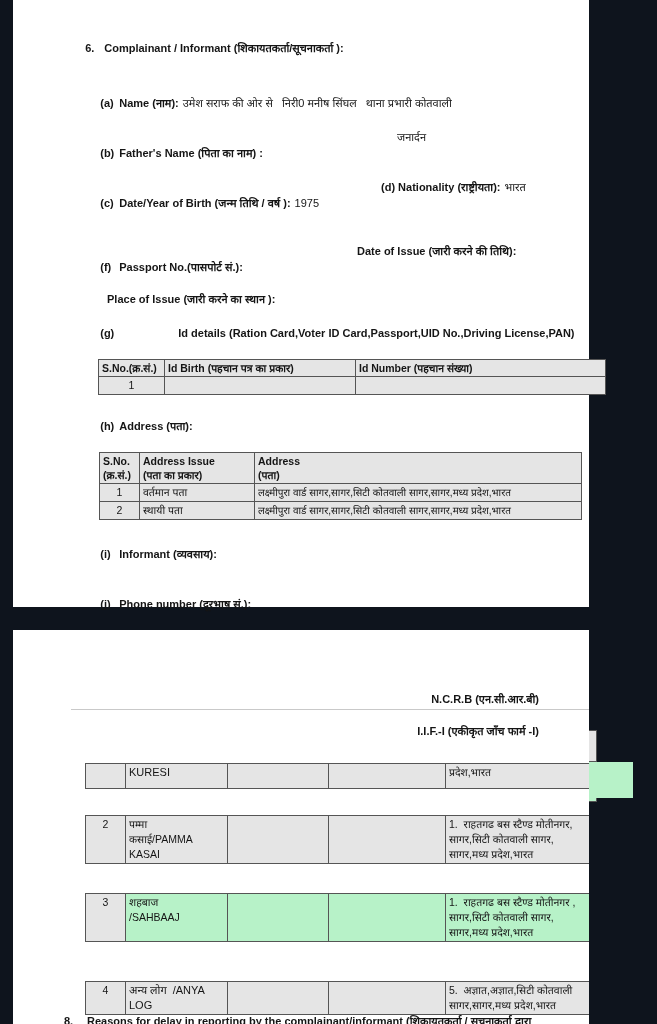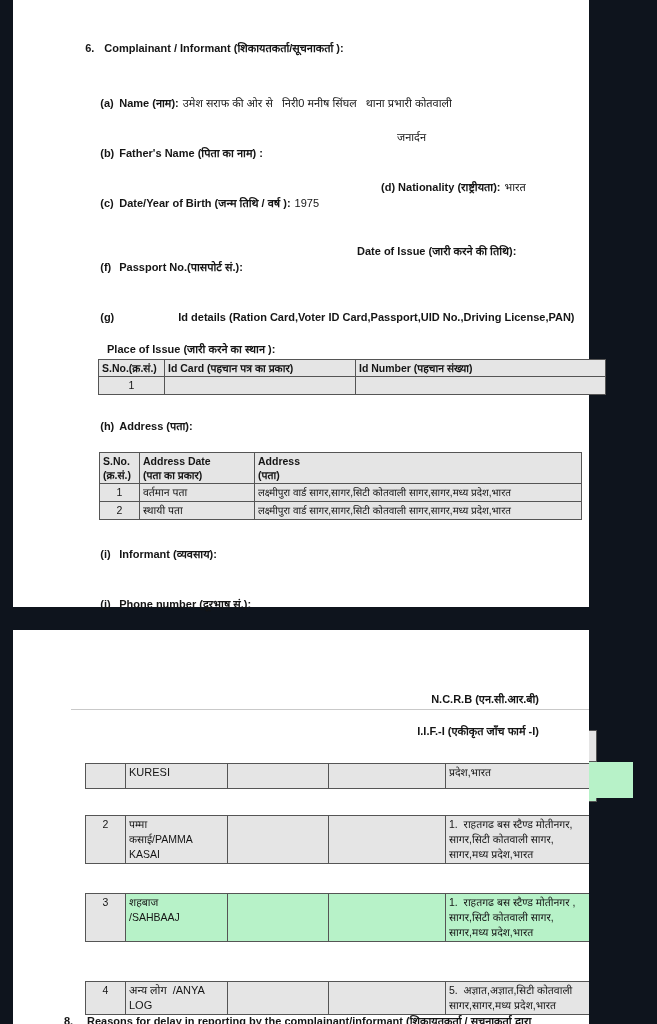--- a/index.html
+++ b/index.html
@@ -56,36 +56,36 @@
   <div class="l" style="padding-left:75px;margin-top:2px;">
     <span class="let">(c)</span><span class="b">Date/Year of Birth (जन्म तिथि / वर्ष ):</span><span class="v">1975</span>
     <span class="abs" style="left:368px;"><span class="b">(d)</span> <span class="b">Nationality (राष्ट्रीयता):</span><span class="v">भारत</span></span>
   </div>
 
 
   <div class="l" style="padding-left:75px;">
     <span class="let">(f)</span><span class="b">Passport No.(पासपोर्ट सं.):</span><span class="abs b" style="left:344px;">Date of Issue (जारी करने की तिथि):</span>
   </div>
 
+  <div class="l b" style="padding-left:94px;">Place of Issue (जारी करने का स्थान ):</div>
+
   <div class="l" style="padding-left:75px;margin-top:2px;">
     <span class="let">(g)</span><span class="b" style="margin-left:59px;">Id details (Ration Card,Voter ID Card,Passport,UID No.,Driving License,PAN)</span>
   </div>
-
-  <div class="l b" style="padding-left:94px;">Place of Issue (जारी करने का स्थान ):</div>
 
   <table style="width:507px;margin-left:85px;margin-top:2px;">
     <colgroup>
         <col style="width:66px;">
         <col style="width:191px;">
         <col style="width:250px;">
       </colgroup>
     <tbody>
         <tr>
       <th>S.No.(क्र.सं.)</th>
-      <th>Id Card (पहचान पत्र का प्रकार)</th>
+      <th>Id Birth (पहचान पत्र का प्रकार)</th>
       <th>Id Number (पहचान संख्या)</th>
     </tr>
     <tr>
       <td class="sno">1</td>
       <td></td>
       <td></td>
     </tr>
   </tbody>
     </table>
 
@@ -96,21 +96,21 @@
   <table style="width:482px;margin-left:86px;margin-top:2px;">
     <colgroup>
         <col style="width:40px;">
         <col style="width:115px;">
         <col style="width:327px;">
       </colgroup>
     <tbody>
         <tr>
       <th>S.No.
 (क्र.सं.)</th>
-      <th>Address Date
+      <th>Address Issue
 (पता का प्रकार)</th>
       <th>Address
 (पता)</th>
     </tr>
     <tr>
       <td class="sno">1</td>
       <td>वर्तमान पता</td>
       <td class="nowrap">लक्ष्मीपुरा वार्ड सागर,सागर,सिटी कोतवाली सागर,सागर,मध्य प्रदेश,भारत</td>
     </tr>
     <tr>

